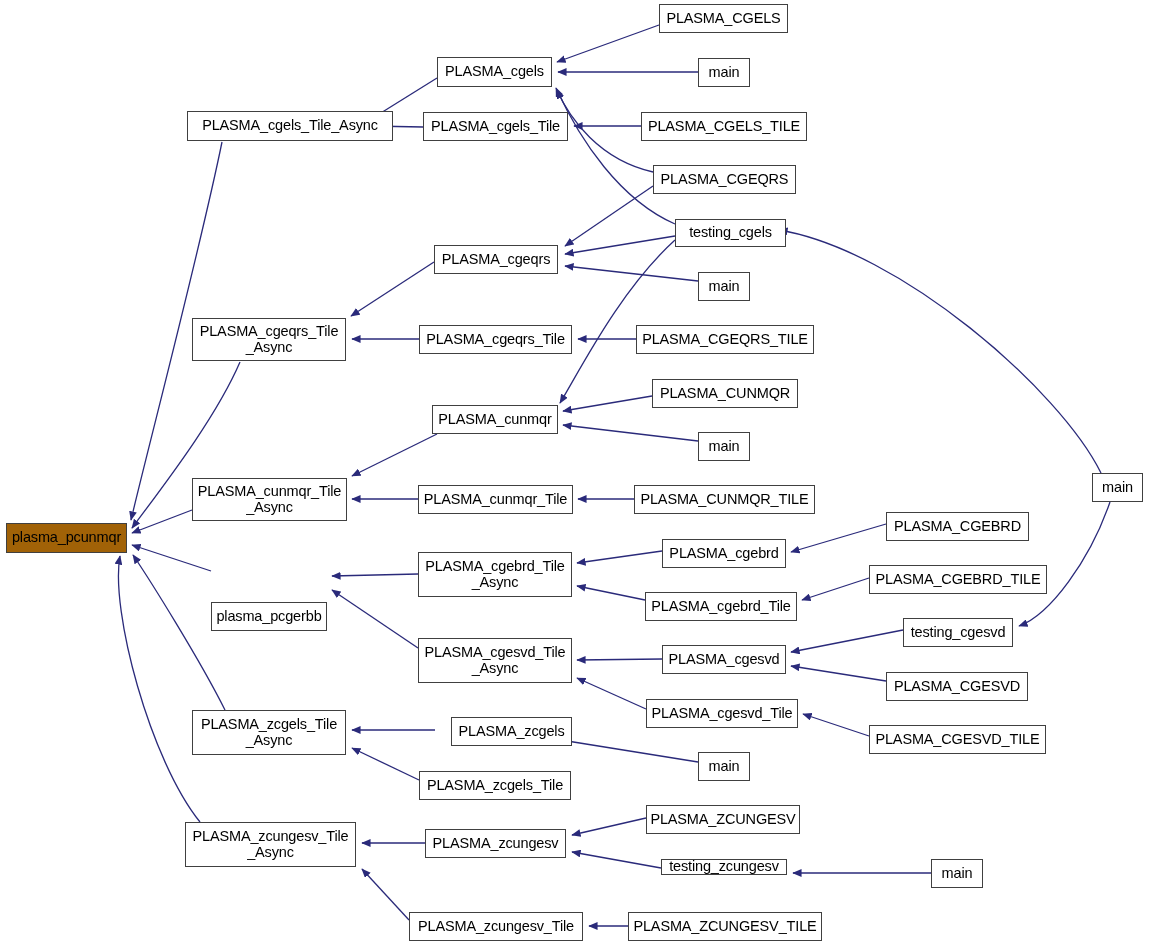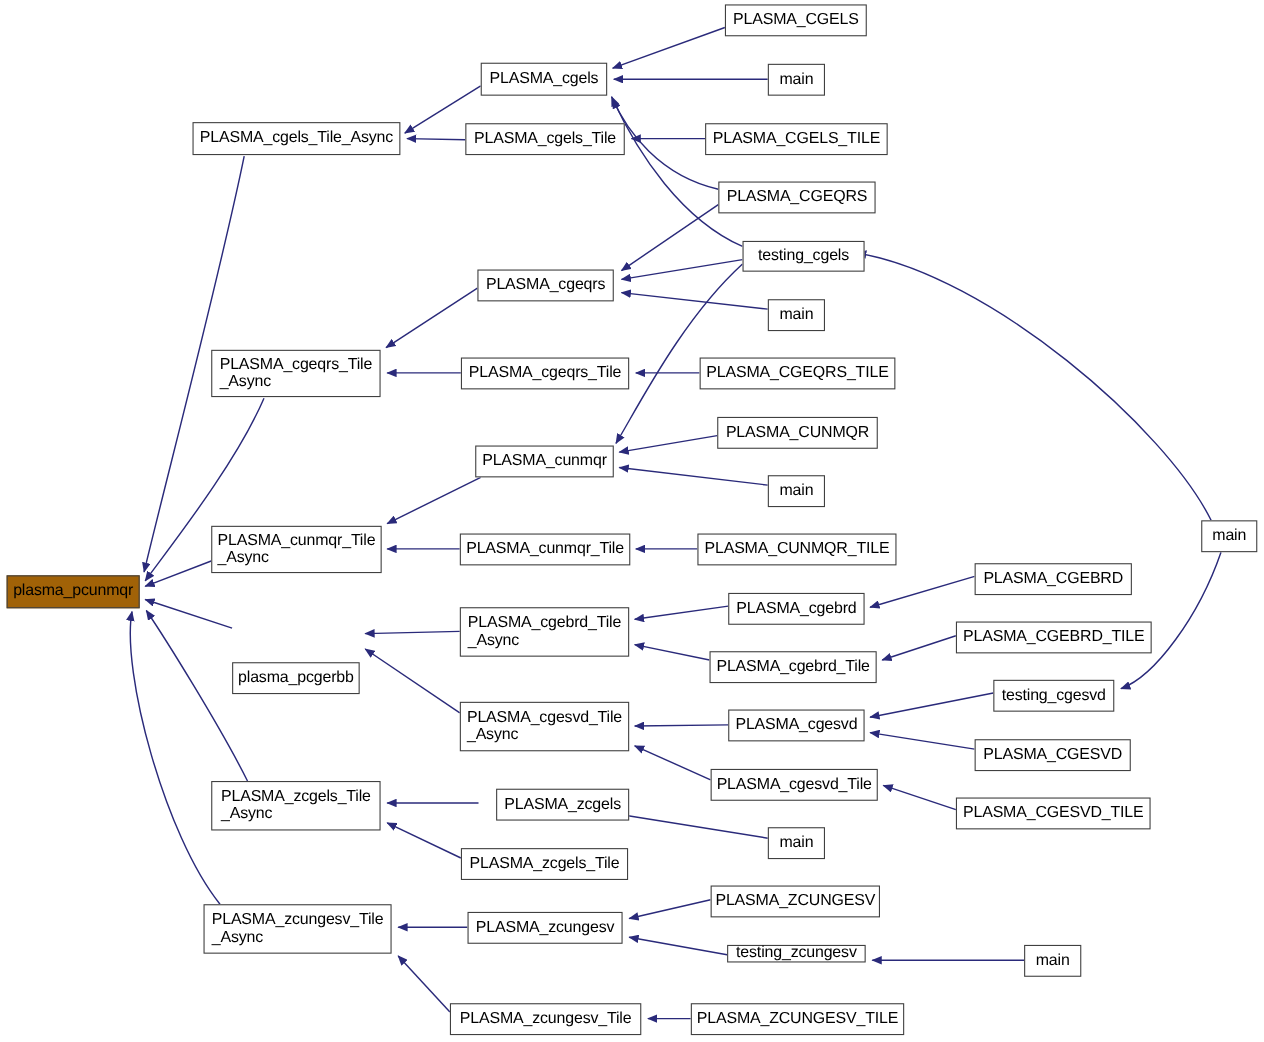--- a/index.html
+++ b/index.html
@@ -1,21 +1,21 @@
 <!DOCTYPE html>
 <html><head>
 <meta charset="utf-8">
 <style>
   html,body{margin:0;padding:0;background:#ffffff;}
   #canvas{position:relative;width:1149px;height:947px;background:#fff;
           font-family:"Liberation Sans","DejaVu Sans",sans-serif;overflow:hidden;}
   svg.edges{position:absolute;left:0;top:0;width:1149px;height:947px;pointer-events:none;}
   .node{position:absolute;box-sizing:border-box;border:1px solid #404040;
         background:#ffffff;display:flex;align-items:center;justify-content:center;
-        line-height:1.08;color:#000;font-size:14.5px;
+        text-align:center;line-height:1.08;color:#000;font-size:14.5px;
         letter-spacing:-0.15px;white-space:pre-line;}
   .node.root{background:#c8c8c8;border-color:#404040;}
 </style>
 </head>
 <body>
 
 <div id="canvas">
   <svg class="edges" viewBox="0 0 1149 947">
     <defs>
       <marker id="ah" viewBox="0 0 12 10" refX="11" refY="5" markerWidth="7.2" markerHeight="6" orient="auto-start-reverse">
@@ -67,21 +67,21 @@
         <path d="M 646,818 L 572,835" fill="none" stroke="#2a2a7a" stroke-width="1.3" marker-end="url(#ah)"></path>
         <path d="M 661,868 L 572,852" fill="none" stroke="#2a2a7a" stroke-width="1.3" marker-end="url(#ah)"></path>
         <path d="M 931,873 L 793,873" fill="none" stroke="#2a2a7a" stroke-width="1.3" marker-end="url(#ah)"></path>
         <path d="M 628,926 L 589,926" fill="none" stroke="#2a2a7a" stroke-width="1.3" marker-end="url(#ah)"></path>
         <path d="M 1101,473 C 1060,390 900,250 779,230" fill="none" stroke="#2a2a7a" stroke-width="1.3" marker-end="url(#ah)"></path>
         <path d="M 1110,502 C 1090,560 1050,615 1019,626" fill="none" stroke="#2a2a7a" stroke-width="1.3" marker-end="url(#ah)"></path>
       </g>
   </svg>
   <div id="node-layer">
       <div class="node root" style="left: 6px; top: 523px; width: 121px; height: 30px; background: #a16207;">plasma_pcunmqr</div>
-      <div class="node" style="left: 175px; top: 111px; width: 189px; height: 30px;">PLASMA_cgels_Tile_Async</div>
+      <div class="node" style="left: 187px; top: 111px; width: 206px; height: 30px;">PLASMA_cgels_Tile_Async</div>
       <div class="node" style="left: 437px; top: 57px; width: 115px; height: 30px;">PLASMA_cgels</div>
       <div class="node" style="left: 423px; top: 112px; width: 145px; height: 29px;">PLASMA_cgels_Tile</div>
       <div class="node" style="left: 659px; top: 4px; width: 129px; height: 29px;">PLASMA_CGELS</div>
       <div class="node" style="left: 698px; top: 58px; width: 52px; height: 29px;">main</div>
       <div class="node" style="left: 641px; top: 112px; width: 166px; height: 29px;">PLASMA_CGELS_TILE</div>
       <div class="node" style="left: 653px; top: 165px; width: 143px; height: 29px;">PLASMA_CGEQRS</div>
       <div class="node" style="left: 675px; top: 219px; width: 111px; height: 28px;">testing_cgels</div>
       <div class="node" style="left: 434px; top: 245px; width: 124px; height: 29px;">PLASMA_cgeqrs</div>
       <div class="node" style="left: 698px; top: 272px; width: 52px; height: 29px;">main</div>
       <div class="node" style="left: 192px; top: 318px; width: 154px; height: 43px;">PLASMA_cgeqrs_Tile

